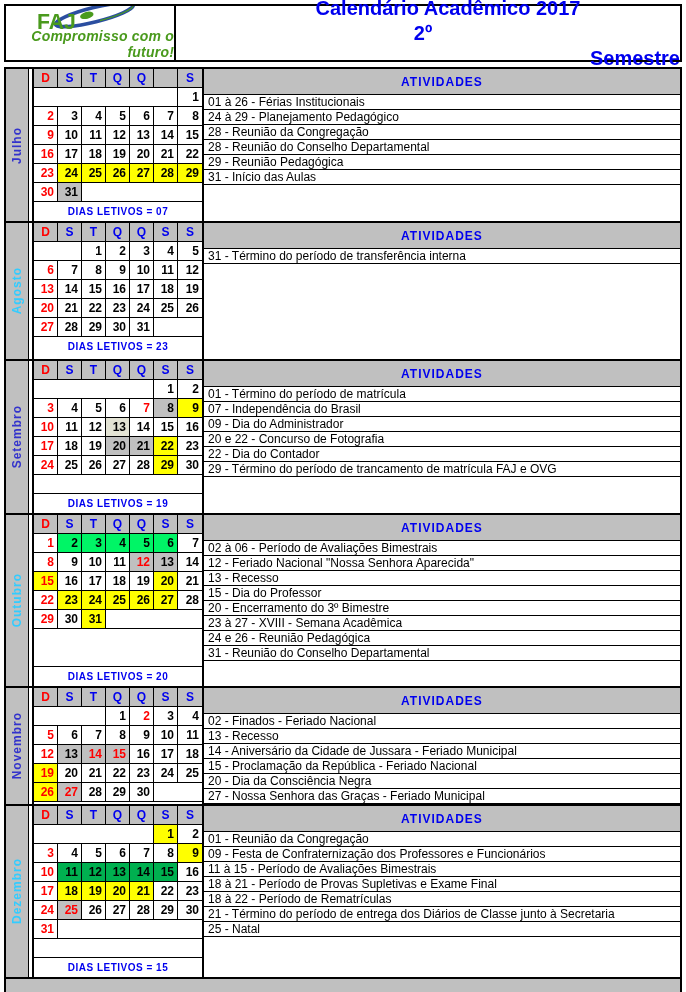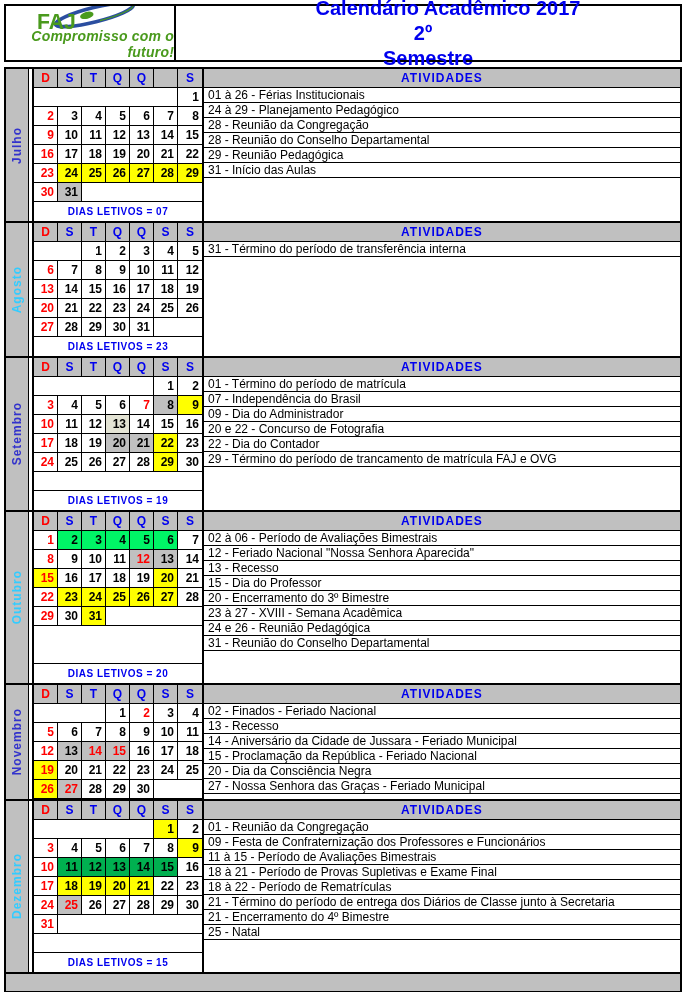--- a/index.html
+++ b/index.html
@@ -26,21 +26,21 @@
   }
   .title-box {
     flex: 1; border: 2px solid #000; border-left: none;
     color: #0000ee; font-weight: bold;
     display: flex; flex-direction: column; justify-content: center;
     font-size: 20px; line-height: 1.25;
   }
   .title-line1 { display: flex; align-items: center; flex-direction: column; }
   .title-main { flex: 1; text-align: center; padding-left: 40px; }
   .title-ord { padding-right: 10px; }
-  .title-line2 { text-align: center; }
+  .title-line2 { text-align: right; }
 
   .head-gap { height: 7px; }
 
   
   .section { display: flex; border: 2px solid #000; margin-top: -2px; background: #fff; }
   .band {
     width: 23px; background: #c0c0c0; border-right: 1px solid #000;
     display: flex; align-items: center; justify-content: center;
   }
   .band-label {
@@ -69,21 +69,21 @@
   .bg-gr { background: #c0c0c0; }
   .bg-lt { background: #e3e3d4; }
   .emptyrow .cell { justify-content: flex-start; }
   .dias {
     height: 19px; display: flex; align-items: center; justify-content: center;
     color: #0000ee; font-weight: bold; font-size: 10px; letter-spacing: .5px;
   }
 
   .acts { flex: 1; display: flex; flex-direction: column; min-width: 0; }
   .act-hdr {
-    height: 19px; background: #c0c0c0; border-bottom: 1px solid #000;
+    height: 26px; background: #c0c0c0; border-bottom: 1px solid #000;
     color: #0000ee; font-weight: bold; font-size: 12px; letter-spacing: 1px;
     display: flex; align-items: center; justify-content: center; text-align: right;
   }
   .act {
     height: 15px; border-bottom: 1px solid #000; padding: 0 4px;
     font-size: 12px; display: flex; align-items: center;
     white-space: nowrap; overflow: hidden;
   }
   .act-spacer { height: 19px; }
 
@@ -547,21 +547,20 @@
           <div class="dias">DIAS LETIVOS = 15</div>
         </div>
         <div class="acts">
           <div class="act-hdr">ATIVIDADES</div>
           <div class="act">01 - Reunião da Congregação</div>
           <div class="act">09 - Festa de Confraternização dos Professores e Funcionários</div>
           <div class="act">11 à 15 - Período de Avaliações Bimestrais</div>
           <div class="act">18 à 21 - Período de Provas Supletivas e Exame Final</div>
           <div class="act">18 à 22 - Período de Rematrículas</div>
           <div class="act">21 - Término do período de entrega dos Diários de Classe junto à Secretaria</div>
-          <div class="act">21 - Encerramento do 4º Bimestre</div>
           <div class="act">25 - Natal</div>
         </div>
       </div>
     </div>
 
   <div class="total-row">
     
   </div>
 
 </div>

